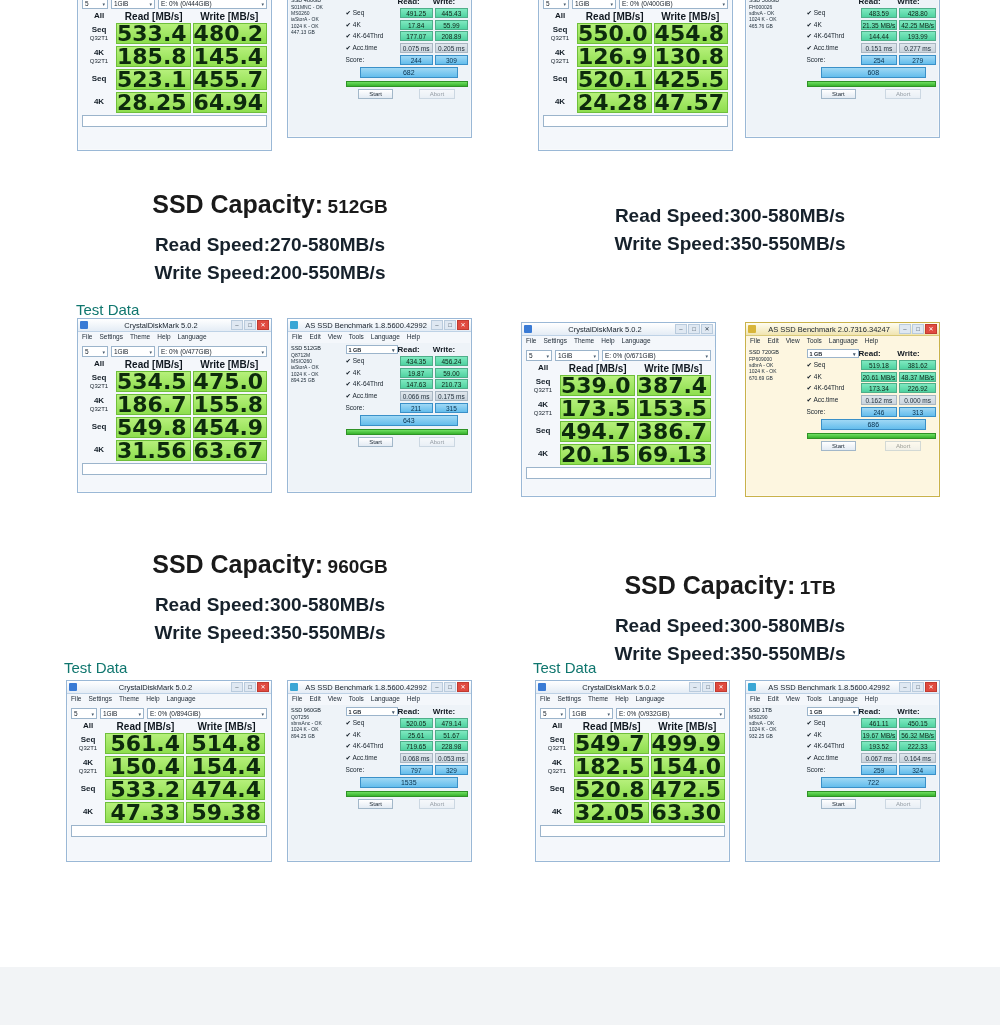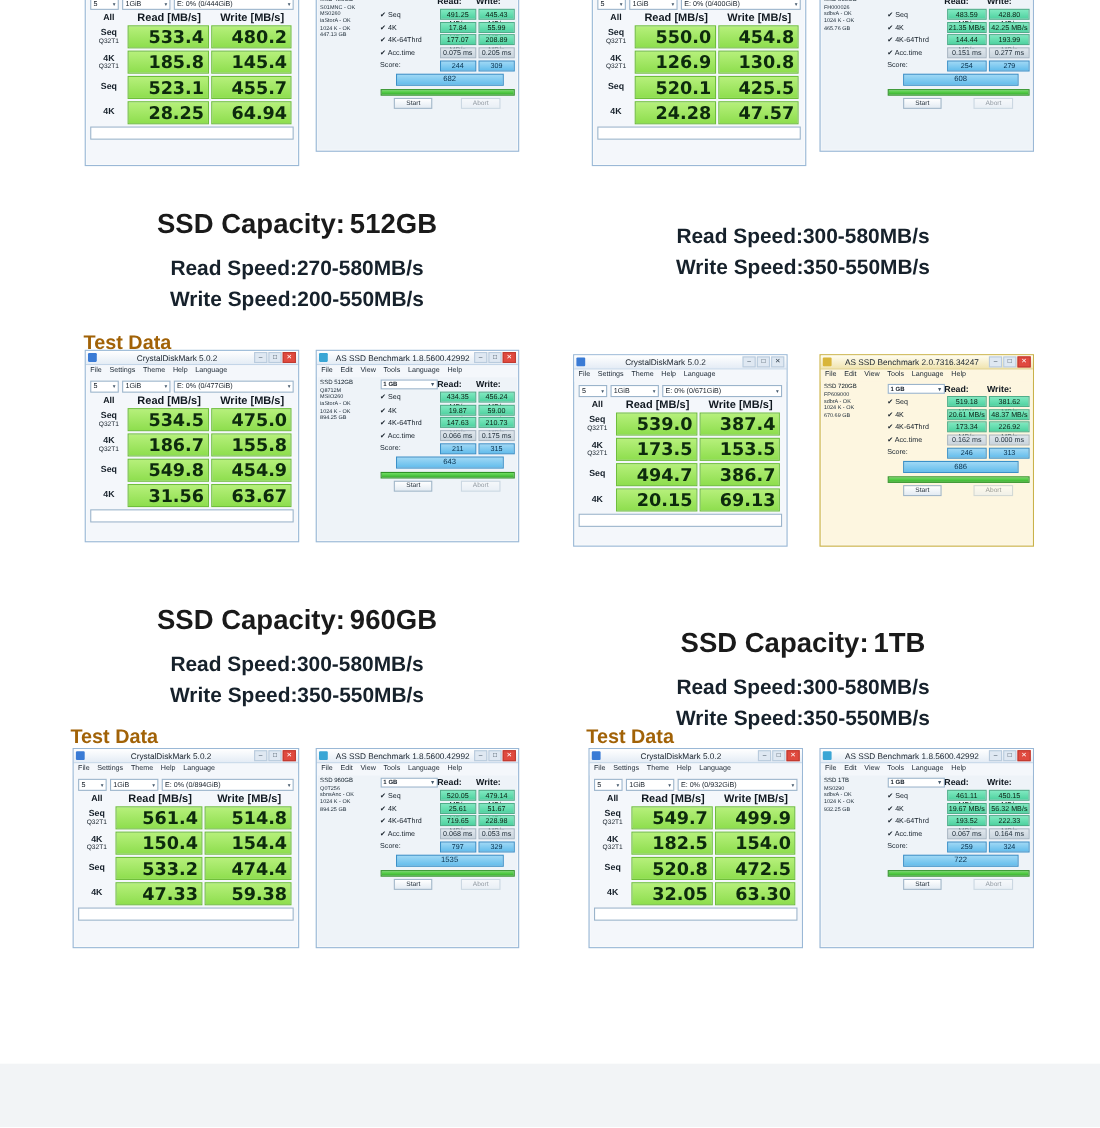--- a/index.html
+++ b/index.html
@@ -24,34 +24,34 @@
   
   .section { position: absolute; }
 
   .cap-title {
     text-align: center;
     font-weight: bold;
     color: #1a1a1a;
     font-family: "Liberation Sans", sans-serif;
   }
   .cap-title .cap-label { font-size: 25px; }
-  .cap-title .cap-value { font-size: 25px; }
+  .cap-title .cap-value { font-size: 19px; }
 
   .speeds {
     text-align: center;
     font-size: 19px;
     font-weight: bold;
     color: #16212b;
     line-height: 1.45;
     margin-top: 12px;
   }
   .testdata {
-    font-size: 18px;
-    font-weight: bold;
-    color: #a16207;
+    font-size: 15px;
+    font-weight: normal;
+    color: #0f766e;
   }
 
   
   .win {
     position: absolute;
     background: #f4f7fb;
     border: 1px solid #9ab8d6;
     box-shadow: 0 0 0 1px rgba(255,255,255,0.4) inset;
     overflow: hidden;
   }
@@ -117,21 +117,21 @@
   }
   .cdm-lab {
     font-size: 6px; color: #16202a; line-height: 1.05; text-align: center;
   }
   .cdm-lab b { font-size: 8px; display: block; }
   .val {
     height: 21px;
     background: linear-gradient(#b6f07b, #8ede4e);
     border: 1px solid #6fbf3b;
     color: #0d2a0d;
-    font-size: 16px;
+    font-size: 22px;
     font-weight: bold;
     text-align: right;
     padding-right: 3px;
     line-height: 19px;
     margin-right: 2px;
     font-family: "DejaVu Sans", sans-serif;
   }
   .cdm-foot {
     height: 12px; background: #fff; border: 1px solid #9bb4cb; margin-top: 1px;
   }

